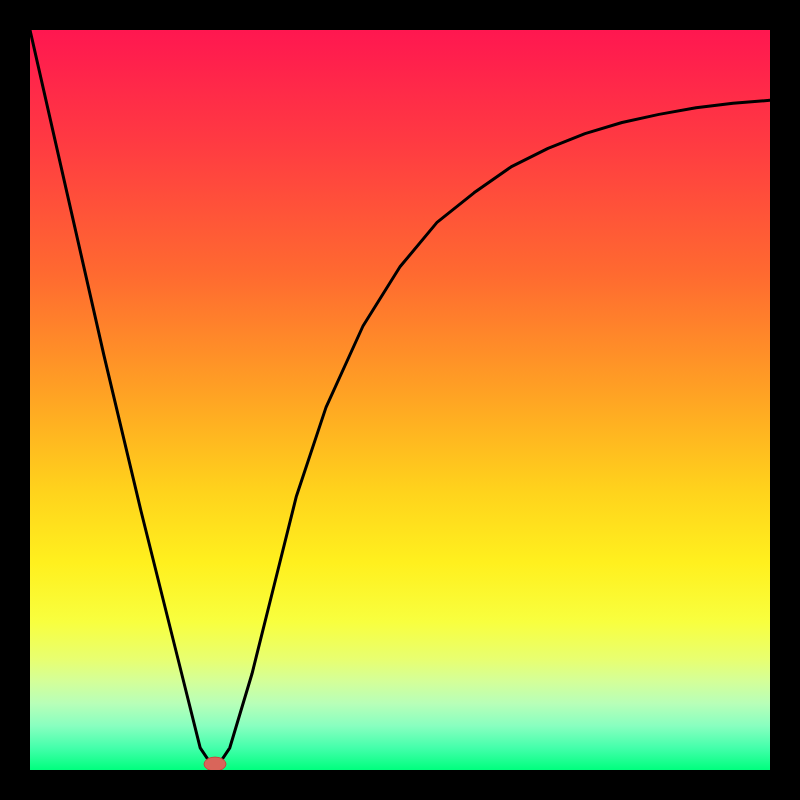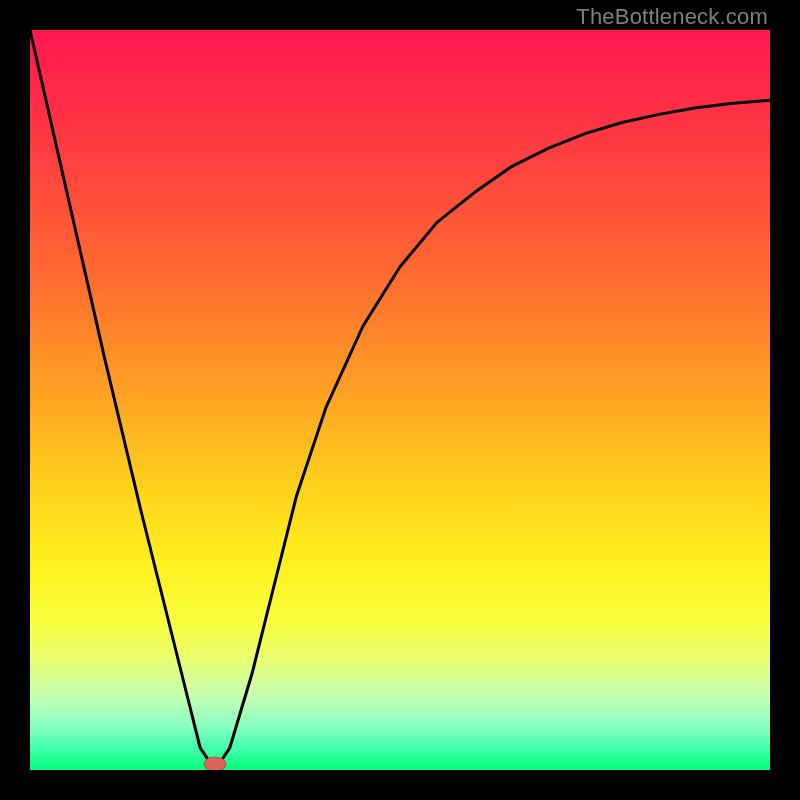--- a/index.html
+++ b/index.html
@@ -33,21 +33,20 @@
     letter-spacing: 0.2px;
   }
   svg {
     display: block;
   }
 </style>
 </head>
 <body>
 
 <div id="frame">
-  <div id="attribution">TheBottleneck.com</div>
   <div id="plot-area">
     <svg id="chart-svg" width="740" height="740" viewBox="0 0 740 740" preserveAspectRatio="none">
       <defs>
         <linearGradient id="bg-grad" x1="0" y1="0" x2="0" y2="1">
             <stop offset="0%" stop-color="#ff1750"></stop>
             <stop offset="15%" stop-color="#ff3a42"></stop>
             <stop offset="33%" stop-color="#ff6a30"></stop>
             <stop offset="50%" stop-color="#ffa523"></stop>
             <stop offset="62%" stop-color="#ffd21c"></stop>
             <stop offset="72%" stop-color="#fff01e"></stop>

